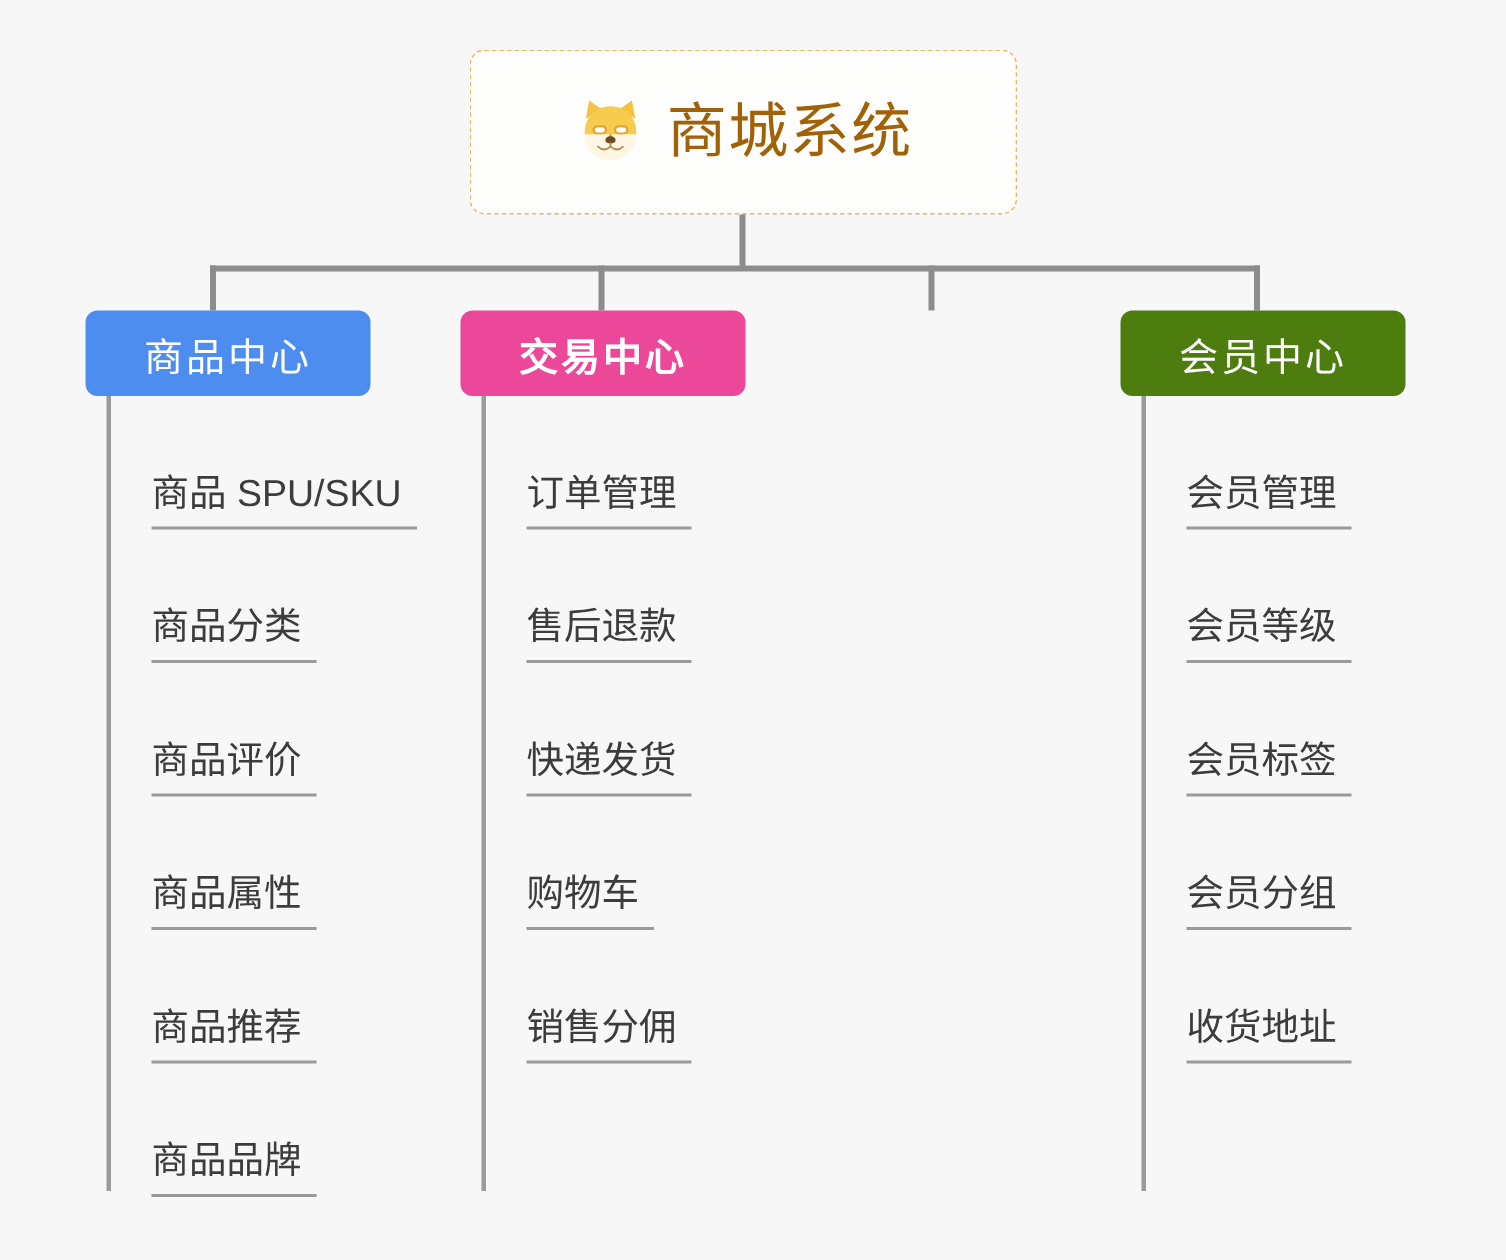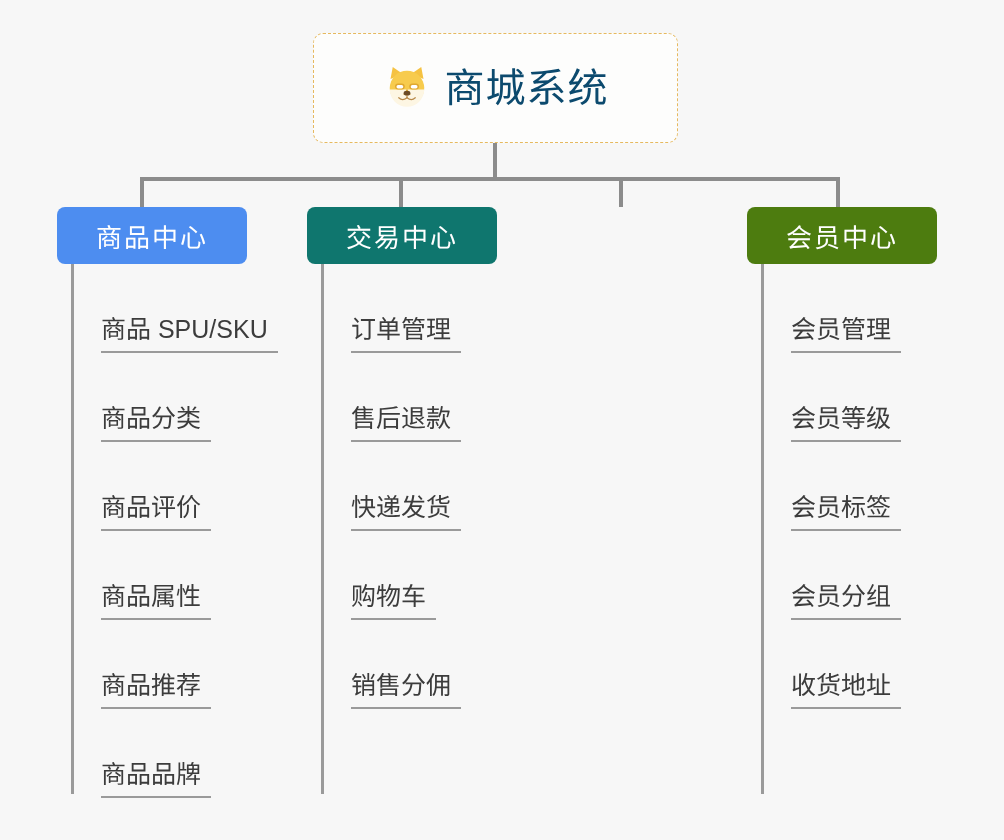--- a/index.html
+++ b/index.html
@@ -163,21 +163,21 @@
       <rect x="37" y="28" width="9" height="4.5" rx="2.2" fill="#ffffff"></rect>
 
       <path d="M32 33 L27 41 L37 41 Z" fill="#e0a830"></path>
 
       <ellipse cx="32" cy="39" rx="4.5" ry="3.2" fill="#6b4a26"></ellipse>
 
       <path d="M32 42 L32 45" stroke="#b8894a" stroke-width="1.6" fill="none" stroke-linecap="round"></path>
       <path d="M32 45 q-6 5 -11 0" stroke="#b8894a" stroke-width="1.6" fill="none" stroke-linecap="round"></path>
       <path d="M32 45 q6 5 11 0" stroke="#b8894a" stroke-width="1.6" fill="none" stroke-linecap="round"></path>
     </svg>
-    <span class="root-title" style="color: #0c4a6e;">商城系统</span>
+    <span class="root-title" style="color: #a16207;">商城系统</span>
   </div>
 
   <div class="conn conn-stem"></div>
   <div class="conn conn-bus"></div>
   <div class="conn conn-drop" id="drop-0"></div>
   <div class="conn conn-drop" id="drop-1"></div>
   <div class="conn conn-drop" id="drop-2"></div>
   <div class="conn conn-drop" id="drop-3"></div>
 
   <div class="column" id="col-0">
@@ -199,21 +199,21 @@
       <div class="leaf">
           <span class="leaf-text">商品推荐</span>
         </div>
       <div class="leaf">
           <span class="leaf-text">商品品牌</span>
         </div>
     </div>
   </div>
 
   <div class="column" id="col-1">
-    <div class="cat-box" style="background-color: #0f766e;">交易中心</div>
+    <div class="cat-box" style="background-color: #ec4899; font-weight: bold;">交易中心</div>
     <div class="leaf-list">
       <div class="spine"></div>
       <div class="leaf">
           <span class="leaf-text">订单管理</span>
         </div>
       <div class="leaf">
           <span class="leaf-text">售后退款</span>
         </div>
       <div class="leaf">
           <span class="leaf-text">快递发货</span>

